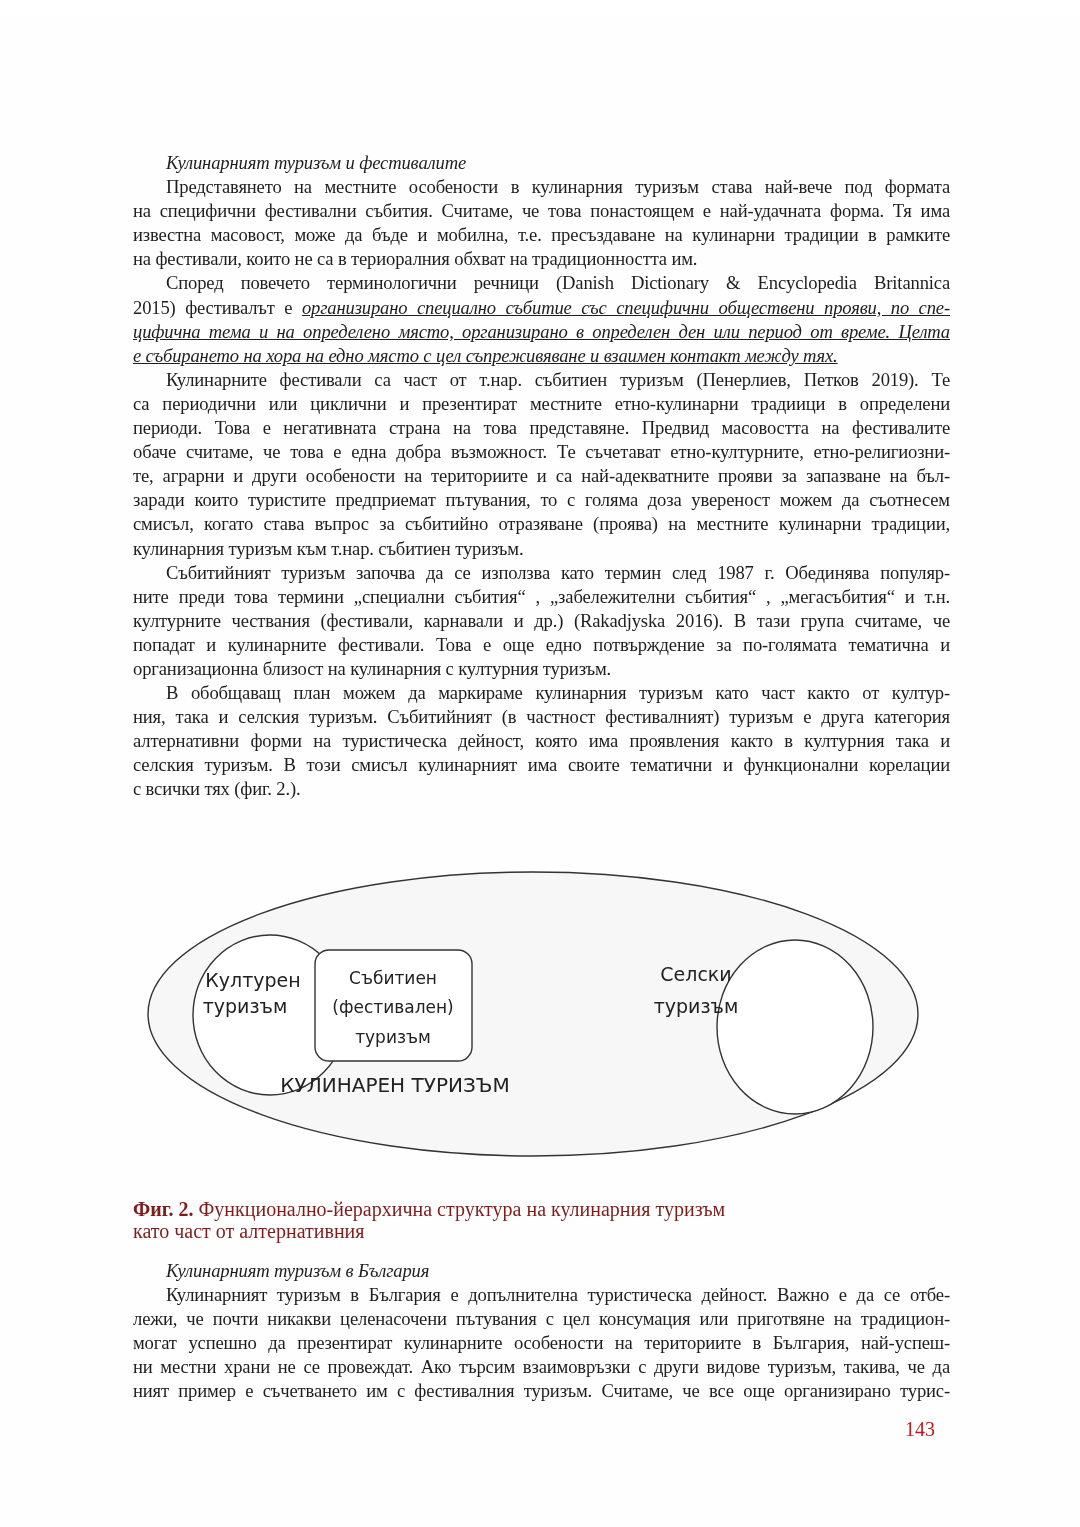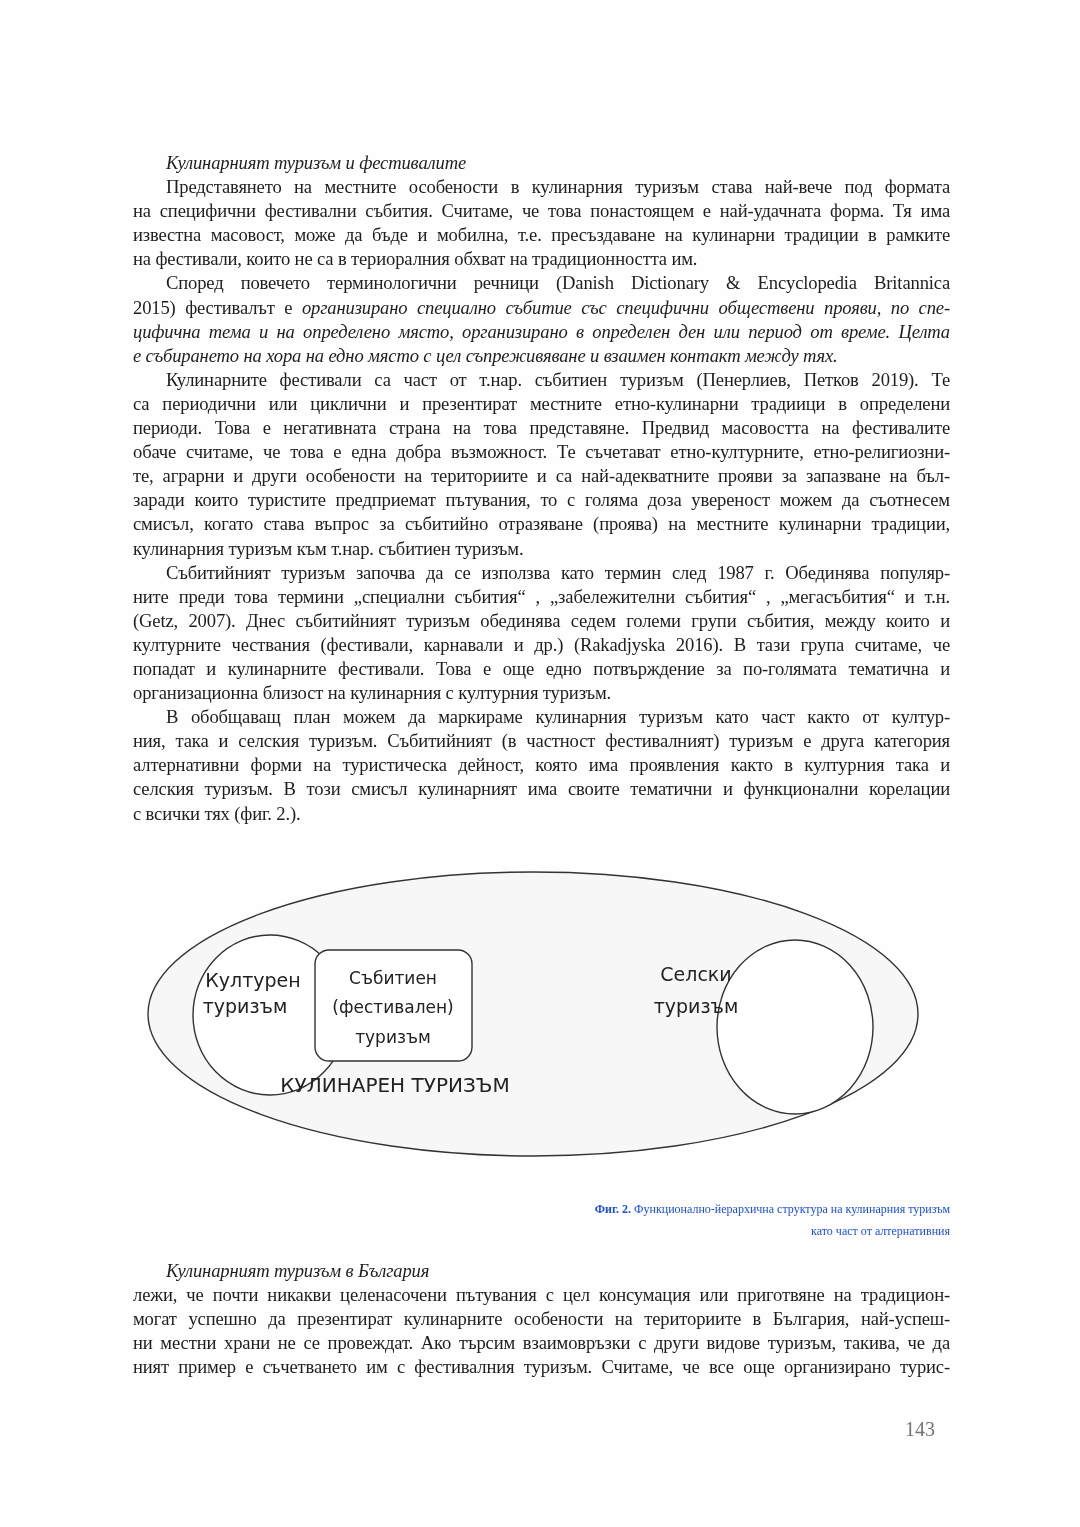--- a/index.html
+++ b/index.html
@@ -4,25 +4,25 @@
 <style>
   html, body { margin:0; padding:0; background:#ffffff; }
   body { width:1080px; height:1527px; position:relative; overflow:hidden;
          font-family:"Liberation Serif", serif; color:#1e1e1e; }
   .page { position:absolute; left:0; top:15px; width:1080px; height:1527px; background:#fefefe; }
   .block { position:absolute; left:133px; width:817px; }
   .line { height:24.1px; line-height:24.1px; font-size:18.6px; white-space:nowrap;
           text-align:justify; text-align-last:justify; overflow:visible; letter-spacing:-0.15px; }
   .line.last { text-align-last:left; }
   .line.indent { padding-left:33px; }
-  .it { font-style:italic; }
+  .it { font-style:italic;text-decoration:underline; }
   .heading { font-style:italic; text-align-last:left; }
-  .caption { position:absolute; left:133px; width:817px; text-align:right; font-size:12px; line-height:22px; color:#1d4ed8; }
+  .caption { position:absolute; left:133px; width:817px; text-align:left; font-size:20px; line-height:22px; color:#7f1d1d; }
   .caption b { font-weight:bold; }
-  .pagenum { position:absolute; left:905px; top:1403px; font-size:20px; color:#737373; }
+  .pagenum { position:absolute; left:905px; top:1403px; font-size:20px; color:#b91c1c; }
   svg text { font-family:"DejaVu Sans", sans-serif; fill:#222; }
 </style>
 </head>
 <body>
 
 <div class="page">
 
   <div class="block" style="top:136px;">
     <div class="line indent heading">Кулинарният туризъм и фестивалите</div>
 
@@ -47,21 +47,20 @@
       <div class="line">обаче считаме, че това е една добра възможност. Те съчетават етно-културните, етно-религиозни-</div>
       <div class="line">те, аграрни и други особености на териториите и са най-адекватните прояви за запазване на бъл-</div>
       <div class="line">заради които туристите предприемат пътувания, то с голяма доза увереност можем да съотнесем</div>
       <div class="line">смисъл, когато става въпрос за събитийно отразяване (проява) на местните кулинарни традиции,</div>
       <div class="line last">кулинарния туризъм към т.нар. събитиен туризъм.</div>
     </div>
 
     <div>
       <div class="line indent">Събитийният туризъм започва да се използва като термин след 1987 г. Обединява популяр-</div>
       <div class="line">ните преди това термини „специални събития“ , „забележителни събития“ , „мегасъбития“  и т.н.</div>
-      <div class="line">(Getz, 2007). Днес събитийният туризъм обединява седем големи групи събития, между които и</div>
       <div class="line">културните чествания (фестивали, карнавали и др.) (Rakadjyska 2016). В тази група считаме, че</div>
       <div class="line">попадат и кулинарните фестивали. Това е още едно потвърждение за по-голямата тематична и</div>
       <div class="line last">организационна близост на кулинарния с културния туризъм.</div>
     </div>
 
     <div>
       <div class="line indent">В обобщаващ план можем да маркираме кулинарния туризъм като част както от култур-</div>
       <div class="line">ния, така и селския туризъм. Събитийният (в частност фестивалният) туризъм е друга категория</div>
       <div class="line">алтернативни форми на туристическа дейност, която има проявления както в културния така и</div>
       <div class="line">селския туризъм. В този смисъл кулинарният има своите тематични и функционални корелации</div>
@@ -88,20 +87,21 @@
     <text x="255" y="229" font-size="20" text-anchor="middle">КУЛИНАРЕН ТУРИЗЪМ</text>
   </svg>
 
   <div class="caption" style="top:1183px;">
     <div><b>Фиг. 2.</b><span> Функционално-йерархична структура на кулинарния туризъм</span></div>
     <div>като част от алтернативния</div>
   </div>
 
   <div class="block" style="top:1244px;">
     <div class="line indent heading">Кулинарният туризъм в България</div>
+    <div class="line indent">Кулинарният туризъм в България е допълнителна туристическа дейност. Важно е да се отбе-</div>
     <div class="line">лежи, че почти никакви целенасочени пътувания с цел консумация или приготвяне на традицион-</div>
     <div class="line">могат успешно да презентират кулинарните особености на териториите в България, най-успеш-</div>
     <div class="line">ни местни храни не се провеждат. Ако търсим взаимовръзки с други видове туризъм, такива, че да</div>
     <div class="line">ният пример е съчетването им с фестивалния туризъм. Считаме, че все още организирано турис-</div>
   </div>
 
   <div class="pagenum">143</div>
 </div>
 
 </body></html>

